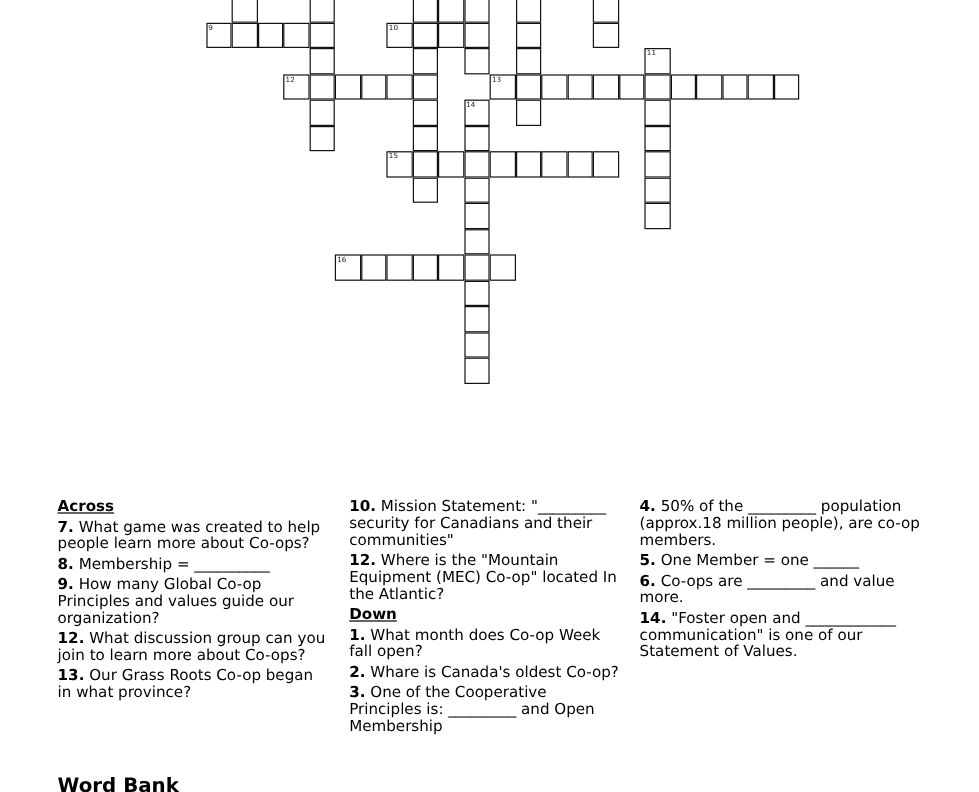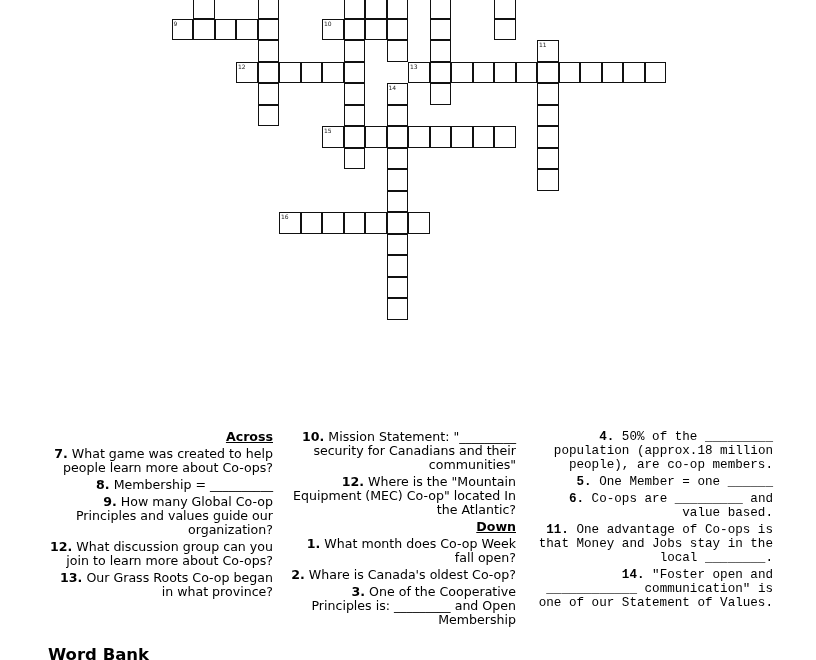--- a/index.html
+++ b/index.html
@@ -1,23 +1,23 @@
 <!DOCTYPE html>
 <html><head>
 <meta charset="utf-8">
 <style>
   html, body { margin: 0; padding: 0; background: #ffffff; }
   body { width: 816px; height: 660px; position: relative; overflow: hidden; font-family: "DejaVu Sans", sans-serif; color: #000; }
   #grid { position: absolute; left: 0; top: 0; width: 816px; height: 330px; }
   .cell { position: absolute; width: 21.5px; height: 21.5px; box-sizing: border-box; border: 1px solid #111; background: #fff; margin-left: -0.5px; margin-top: -0.5px; }
   .cell .num { position: absolute; left: 1px; top: 0px; font-size: 6px; line-height: 7px; color: #222; font-family: "DejaVu Sans", sans-serif; }
-  .clues { position: absolute; top: 430px; font-size: 12.6px; line-height: 14px; text-align: right; }
+  .clues { position: absolute; top: 415px; font-size: 12.6px; line-height: 14px; }
   .col1 { left: 48px; width: 225px; }
   .col2 { left: 291px; width: 225px; }
-  .col3 { left: 533px; width: 240px; font-family: Liberation Mono, monospace; }
+  .col3 { left: 533px; width: 240px; }
   .heading { font-weight: bold; text-decoration: underline; margin: 0 0 3px 0; font-size: 12.6px; }
   .clue { margin: 0 0 3px 0; }
   .clue b { font-weight: bold; }
   .wordbank { position: absolute; left: 48px; top: 645px; font-size: 16.5px; font-weight: bold; }
 </style>
 </head>
 <body>
 
 <div id="grid">
     <div class="cell" style="left: 193.5px; top: -2.5px;"></div>
@@ -129,18 +129,17 @@
   <div class="clue"><b>12.</b><span> Where is the "Mountain Equipment (MEC) Co-op" located In the Atlantic?</span></div>
   <div class="heading">Down</div>
   <div class="clue"><b>1.</b><span> What month does Co-op Week fall open?</span></div>
   <div class="clue"><b>2.</b><span> Whare is Canada's oldest Co-op?</span></div>
   <div class="clue"><b>3.</b><span> One of the Cooperative Principles is: _________ and Open Membership</span></div>
 </div>
 
 <div class="clues col3">
   <div class="clue"><b>4.</b><span> 50% of the _________ population (approx.18 million people), are co-op members.</span></div>
   <div class="clue"><b>5.</b><span> One Member = one ______</span></div>
-  <div class="clue"><b>6.</b><span> Co-ops are _________ and value based.</span></div>
-  <div class="clue"><b>11.</b><span> One advantage of Co-ops is that Money and Jobs stay in the local ________.</span></div>
+  <div class="clue"><b>6.</b><span> Co-ops are _________ and value more.</span></div>
   <div class="clue"><b>14.</b><span> "Foster open and ____________ communication" is one of our Statement of Values.</span></div>
 </div>
 
 <div class="wordbank">Word Bank</div>
 
 </body></html>

